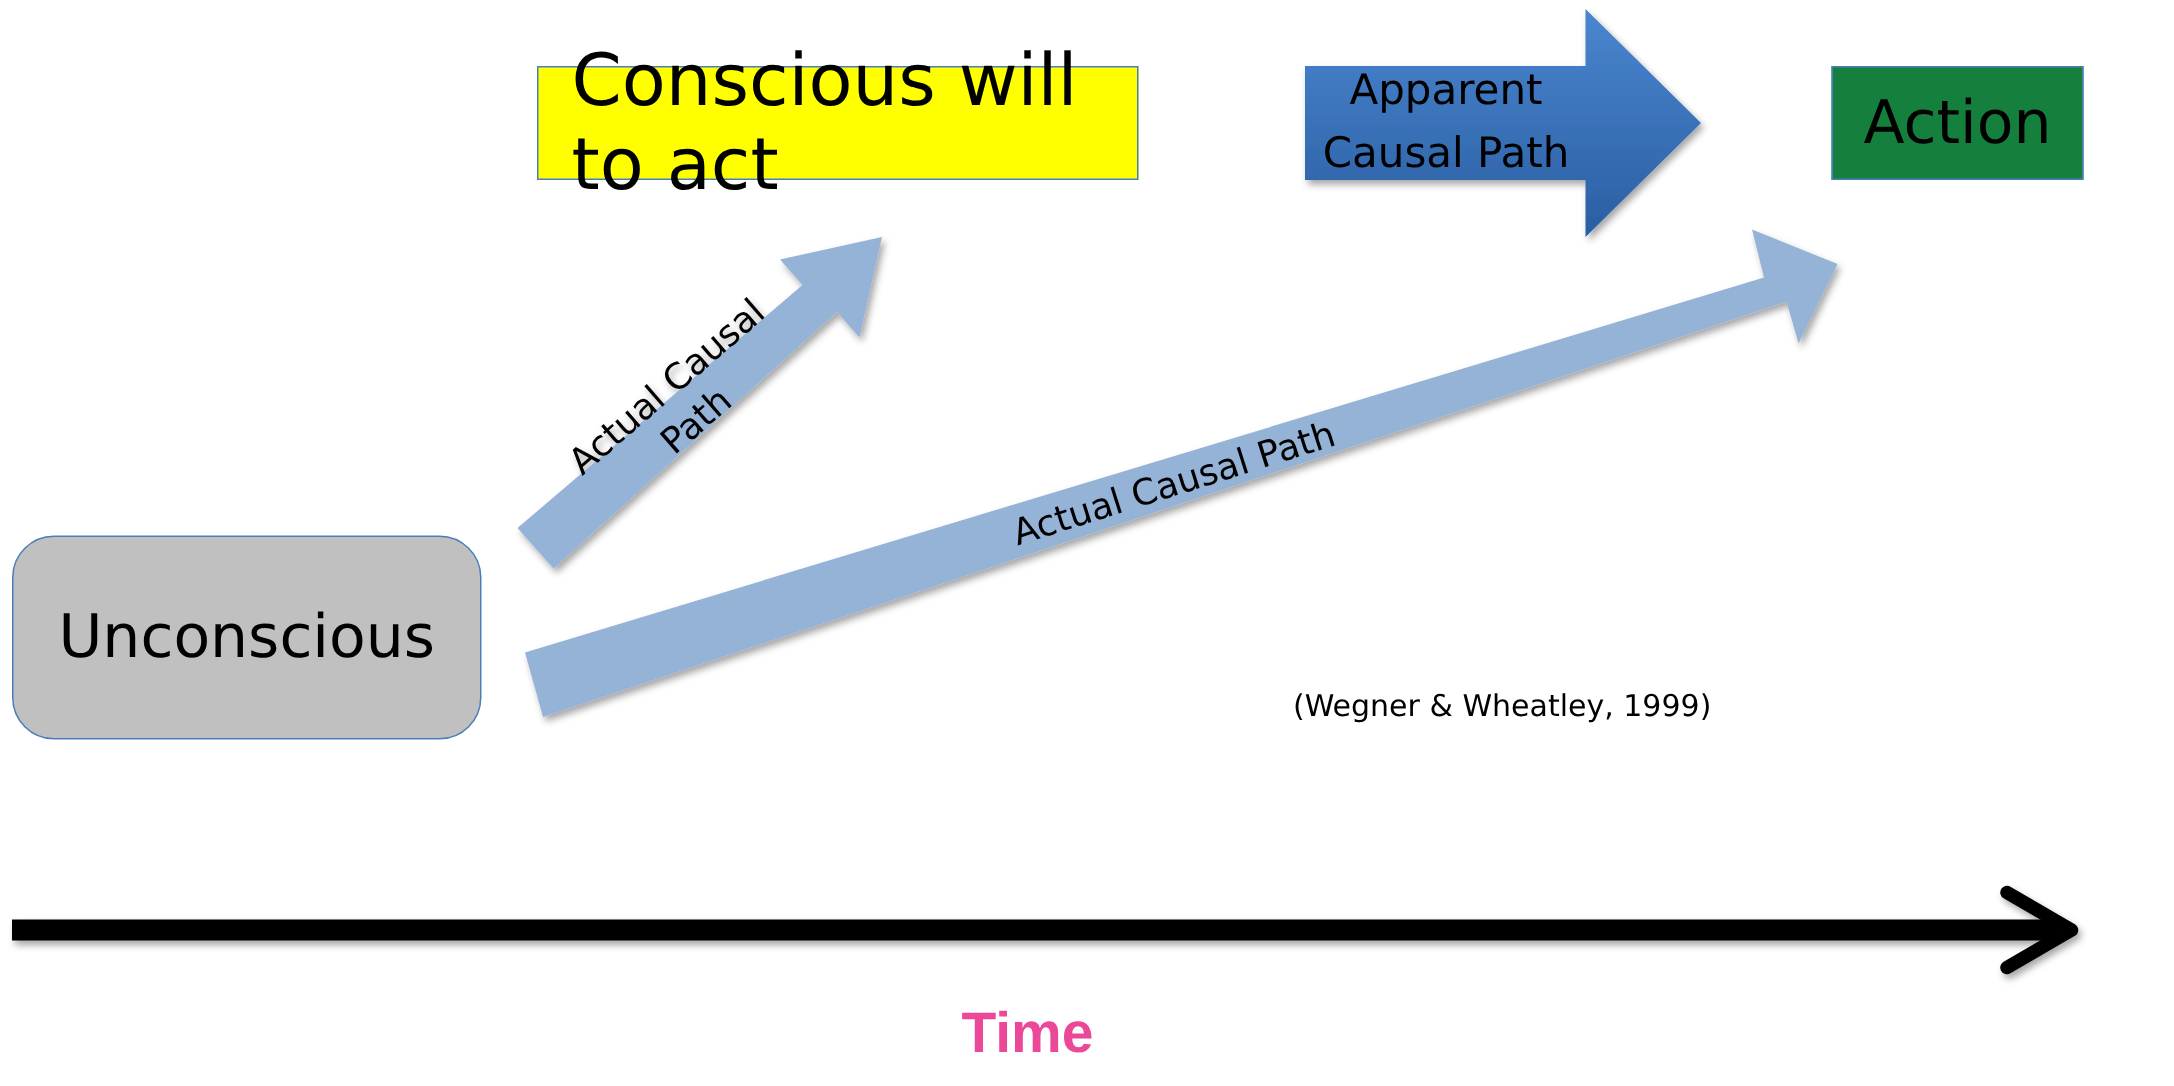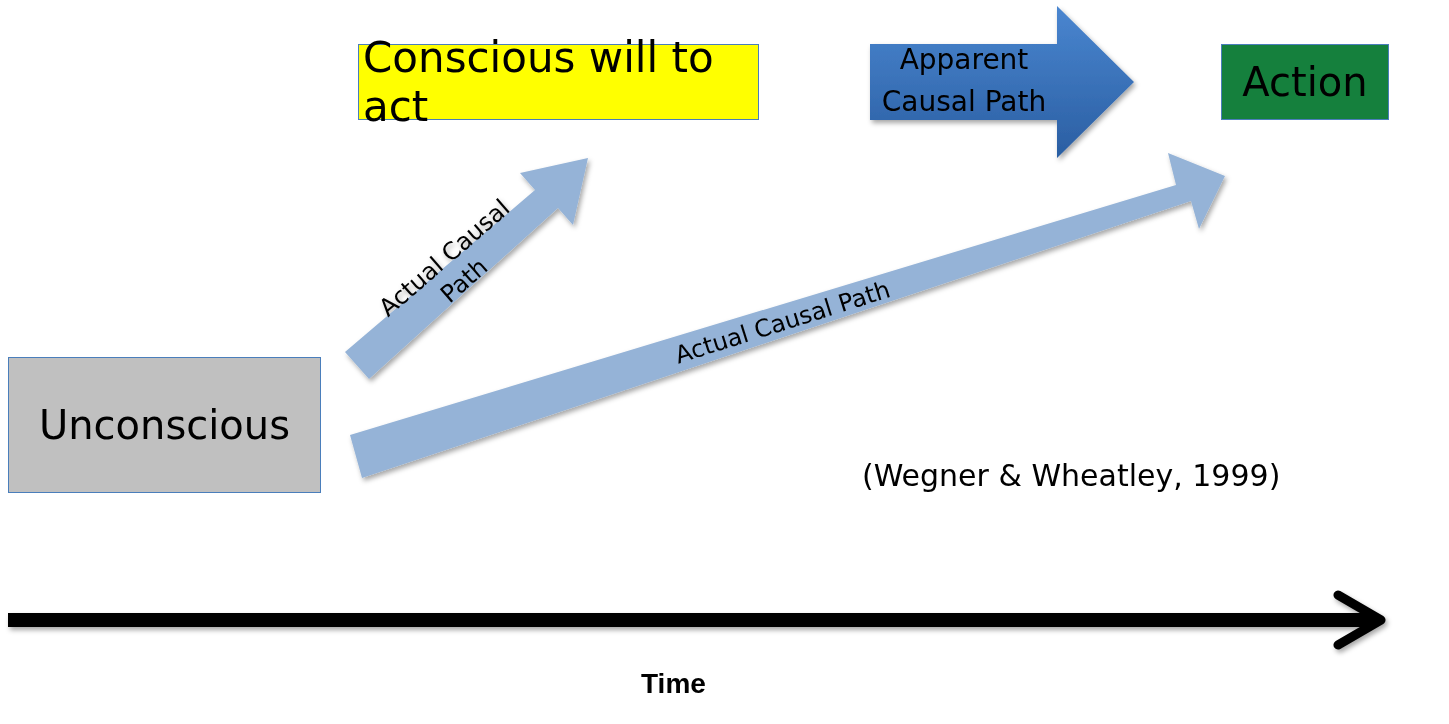--- a/index.html
+++ b/index.html
@@ -1,29 +1,29 @@
 <!DOCTYPE html>
 <html><head>
 <meta charset="utf-8">
 <style>
   html, body { margin: 0; padding: 0; background: #ffffff; }
   body { width: 1449px; height: 724px; position: relative; overflow: hidden;
          font-family: "DejaVu Sans", "Liberation Sans", sans-serif; }
   .box { position: absolute; box-sizing: border-box; border: 1.5px solid #4a7ebb;
          display: flex; align-items: center; justify-content: center; color: #000; }
   #box-conscious { left: 358px; top: 44px; width: 401px; height: 76px; background: #ffff00;
-                   font-size: 42px; justify-content: flex-start; padding-left: 4px; }
+                   font-size: 48px; justify-content: flex-start; padding-left: 22px; }
   #box-action { left: 1221px; top: 44px; width: 168px; height: 76px; background: #15803d;
                 font-size: 40px; }
   #box-unconscious { left: 8px; top: 357px; width: 313px; height: 136px; background: #c0c0c0;
-                     font-size: 40px; line-height: 1.45; text-align: center; flex-direction: row; }
+                     font-size: 40px; line-height: 1.45; text-align: center; flex-direction: row; border-radius: 28px; }
   svg.overlay { position: absolute; left: 0; top: 0; }
-  .citation { position: absolute; left: 862px; top: 458px; font-size: 30px; color: #000; white-space: nowrap; }
-  .time-label { position: absolute; left: 641px; top: 668px; font-size: 28px; font-weight: bold;
-                font-family: "Liberation Sans", sans-serif; color: #000000; }
+  .citation { position: absolute; left: 862px; top: 458px; font-size: 20px; color: #000; white-space: nowrap; }
+  .time-label { position: absolute; left: 641px; top: 668px; font-size: 38px; font-weight: bold;
+                font-family: "Liberation Sans", sans-serif; color: #ec4899; }
   .arrow-label { font-family: "DejaVu Sans", sans-serif; fill: #000; }
 </style>
 </head>
 <body>
 
 <svg class="overlay" width="1449" height="724" viewBox="0 0 1449 724">
   <defs>
     <linearGradient id="appGrad" x1="0" y1="0" x2="0" y2="1">
       <stop offset="0" stop-color="#4a86d0"></stop>
       <stop offset="1" stop-color="#2a5ea2"></stop>

